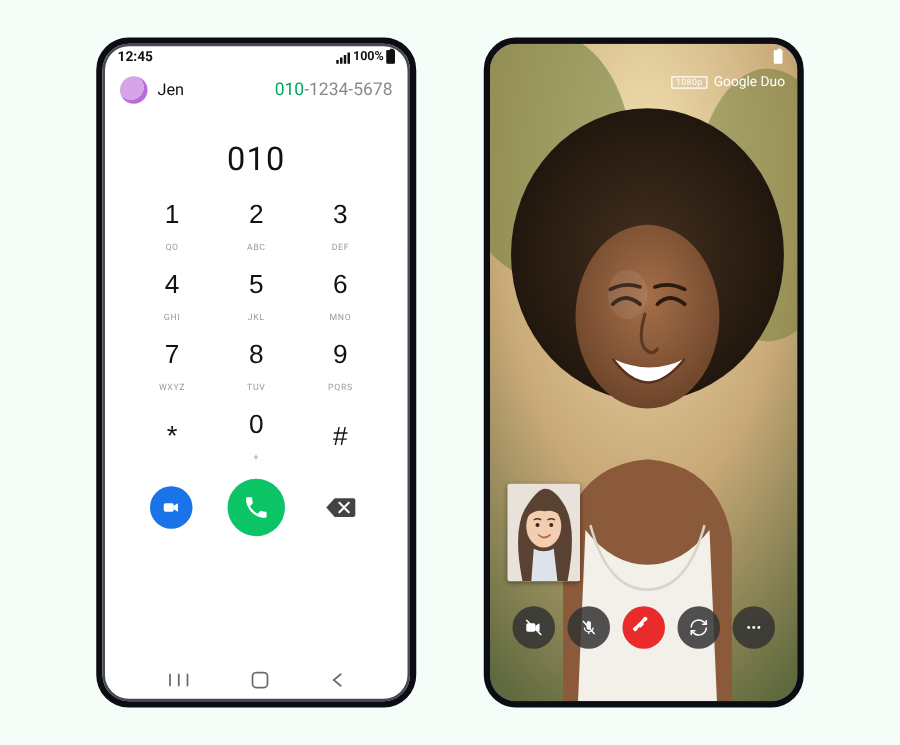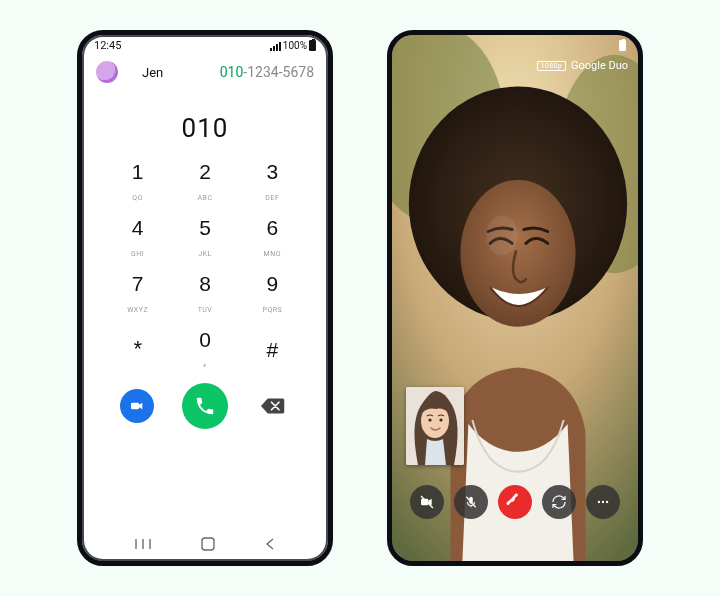--- a/index.html
+++ b/index.html
@@ -1,35 +1,35 @@
 <!DOCTYPE html>
 <html><head>
   <meta charset="utf-8">
   <style>
     *{margin:0;padding:0;box-sizing:border-box;font-family:-apple-system,BlinkMacSystemFont,"Segoe UI",Roboto,sans-serif;-webkit-font-smoothing:antialiased}
     body{width:720px;height:596px;background:#f5fdf9;display:flex;align-items:center;justify-content:center;gap:54px;padding:30px 0}
     .phone{width:256px;height:536px;border:5px solid #0b0d12;border-radius:26px;background:#fff;position:relative;overflow:hidden;box-shadow:inset 0 0 0 2px #474a52}
     .phone.dark{background:#6d28d9}
     .screen{position:absolute;inset:0;display:flex;flex-direction:column}
     
-    .statusbar{height:20px;display:flex;align-items:center;justify-content:space-between;padding:0 12px;font-size:11px;font-weight:400;color:#111}
+    .statusbar{height:20px;display:flex;align-items:center;justify-content:space-between;padding:0 12px;font-size:11px;font-weight:700;color:#111}
     .statusbar.dark{color:#fff}
     .status-right{display:flex;align-items:flex-end;gap:2px;font-size:10px}
     .sig{display:inline-flex;gap:1px;align-items:flex-end}
     .sig i{width:2px;background:currentColor}
     .sig i:nth-child(1){height:3px}.sig i:nth-child(2){height:5px}.sig i:nth-child(3){height:7px}.sig i:nth-child(4){height:9px}
     .batt{width:7px;height:11px;border:1px solid currentColor;border-radius:1px;position:relative;background:currentColor}
     .batt:before{content:"";position:absolute;top:-2px;left:2px;width:3px;height:1px;background:currentColor}
     
     .app-hdr{height:34px;display:flex;align-items:center;justify-content:space-between;padding:0 14px;color:#111}
     .app-title{font-size:15px;font-weight:400}
     .hdr-icons{display:flex;gap:16px;align-items:center}
     .icon-btn{display:inline-flex;cursor:pointer}
     
-    .contact-row{display:flex;align-items:center;padding:6px 14px 4px;gap:24px;font-size:13px}
+    .contact-row{display:flex;align-items:center;padding:6px 14px 4px;gap:8px;font-size:13px}
     .avatar{width:22px;height:22px;border-radius:50%;background:radial-gradient(circle at 40% 40%,#d6a5e9 0 55%,#b66ddb 56% 100%);}
     .contact-name{flex:1;color:#111}
     .contact-num{font-size:14px}
     .contact-num .match{color:#00a661}
     .contact-num .rest{color:#8a8a8a}
     
     .dialed{flex:0 0 70px;display:flex;align-items:flex-end;justify-content:center;padding-bottom:14px;font-size:26px;font-weight:400;letter-spacing:1px;color:#111}
     
     .keypad{padding:0 22px;display:grid;grid-template-columns:repeat(3,1fr);row-gap:8px;column-gap:0}
     .key{height:48px;display:flex;flex-direction:column;align-items:center;justify-content:center;cursor:pointer}

